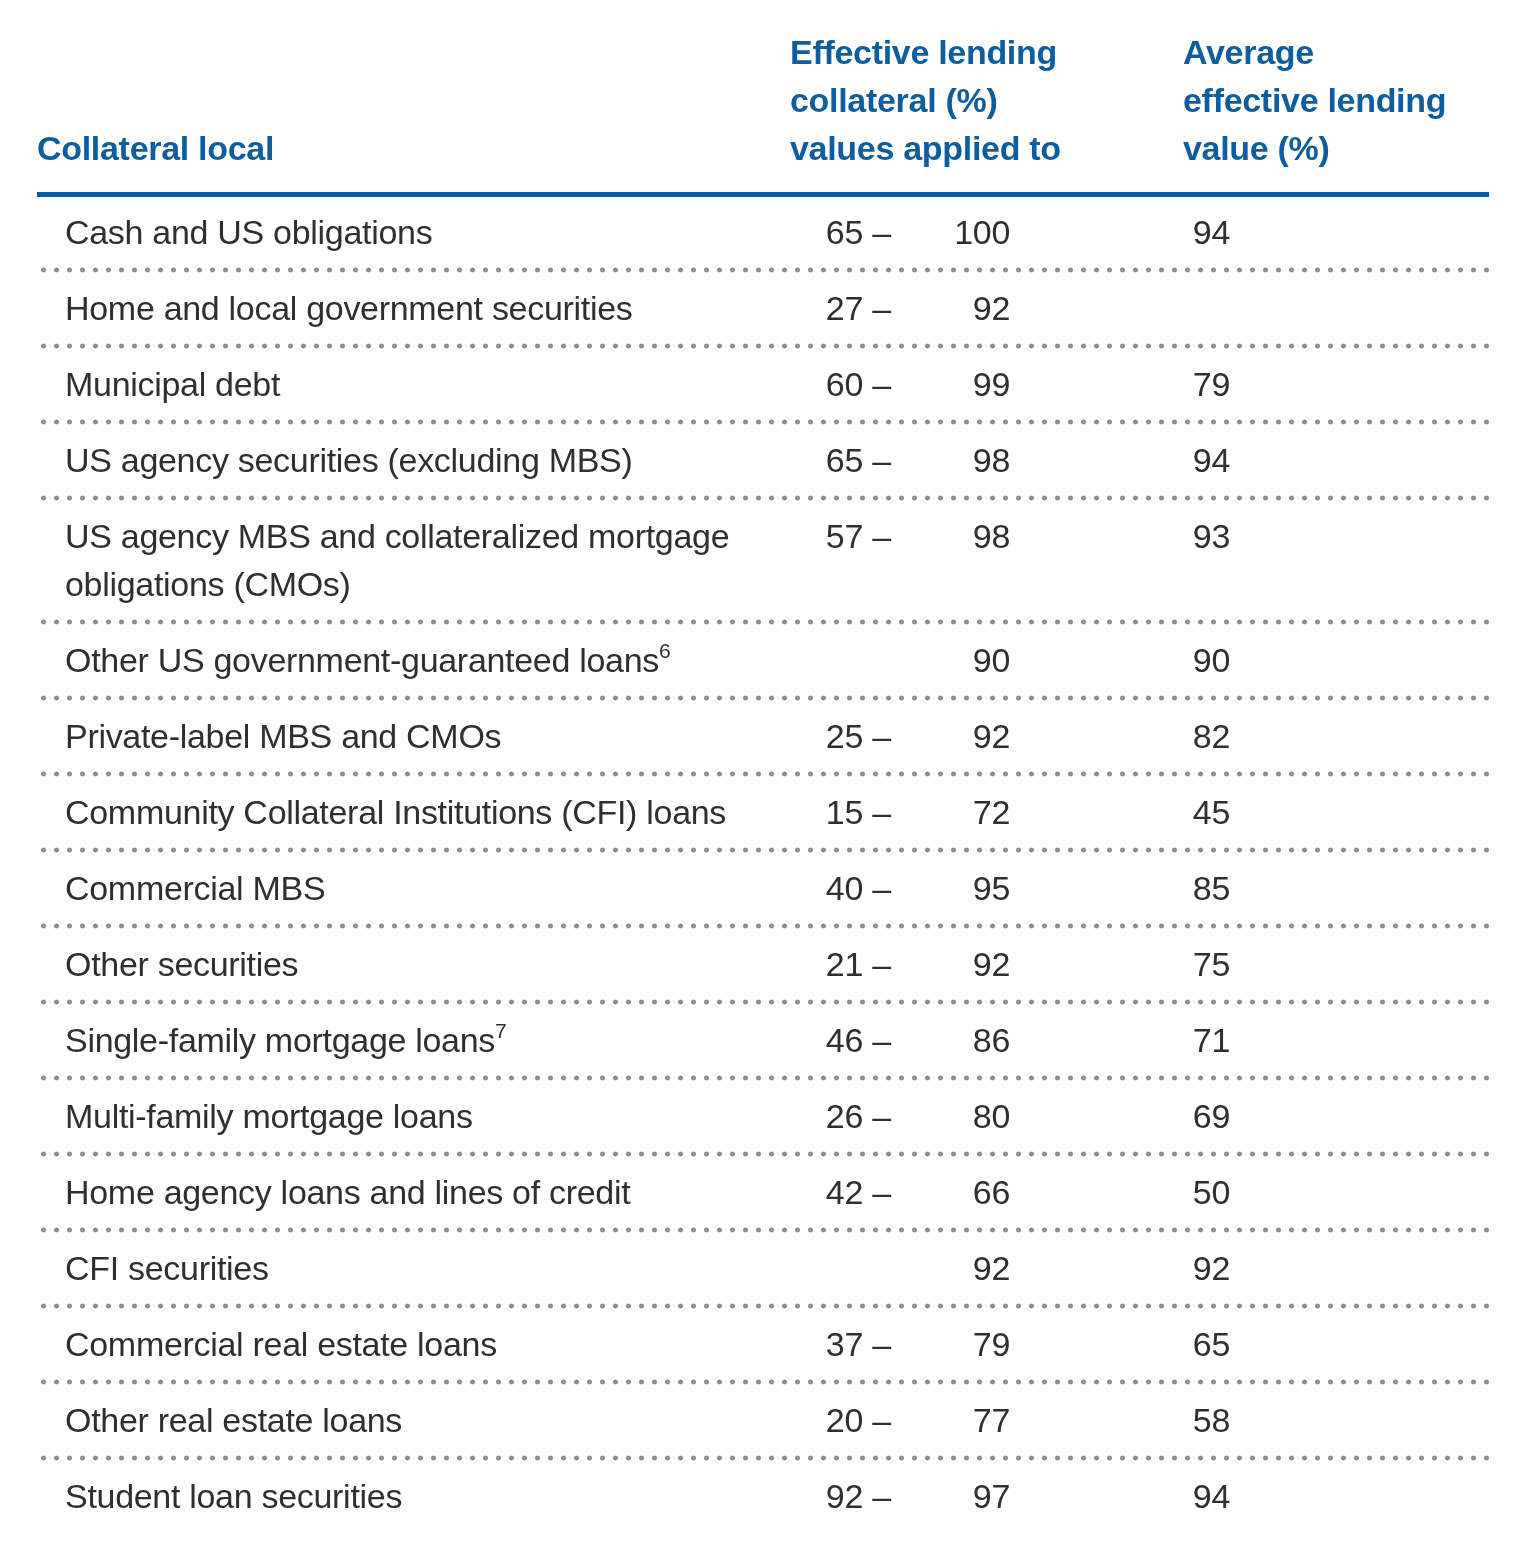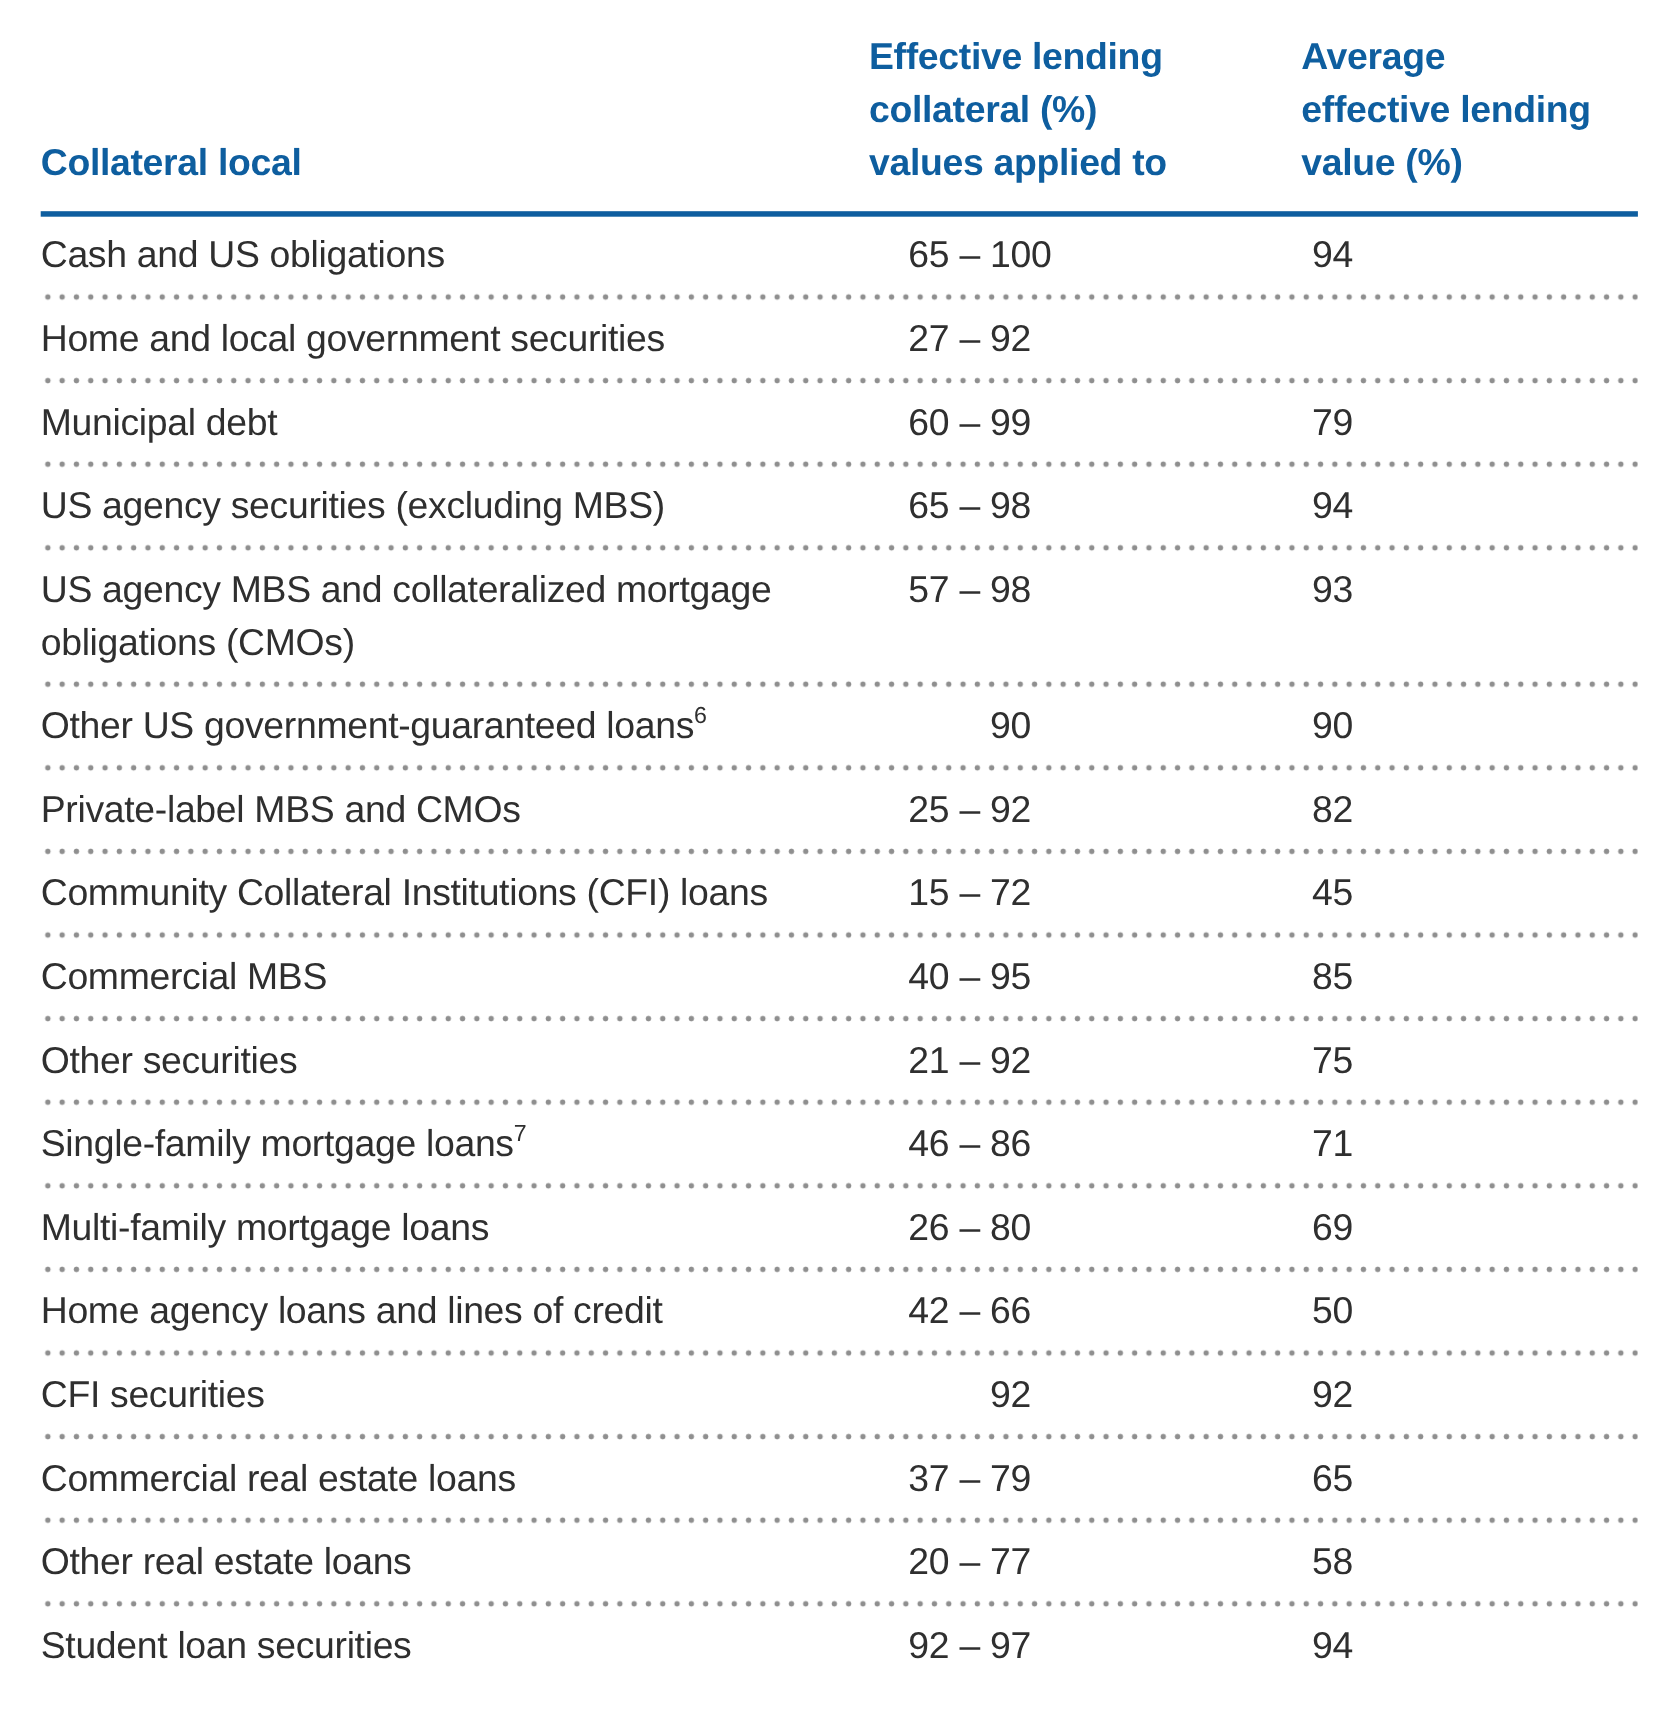--- a/index.html
+++ b/index.html
@@ -37,25 +37,26 @@
     margin-top:20px;
   }
   
   .row{
     display:grid;
     grid-template-columns:1fr 63px 37px 110px 220px 259px;
     padding:11px 0;
     font-size:34px;
     line-height:48px;
     letter-spacing:-0.3px;
+    margin-left:28px;
   }
   .cell{white-space:normal;}
   .cell.low{text-align:right;}
   .cell.dash{text-align:center;}
-  .cell.high{text-align:left;}
+  .cell.high{text-align:right;}
   .cell.avg{text-align:right;}
   sup{
     font-size:0.62em;
     line-height:0;
     position:relative;
     top:-0.1em;
   }
   .dotted-sep{
     height:6px;
     background-image:radial-gradient(circle, var(--dot) 2.2px, transparent 2.8px);

